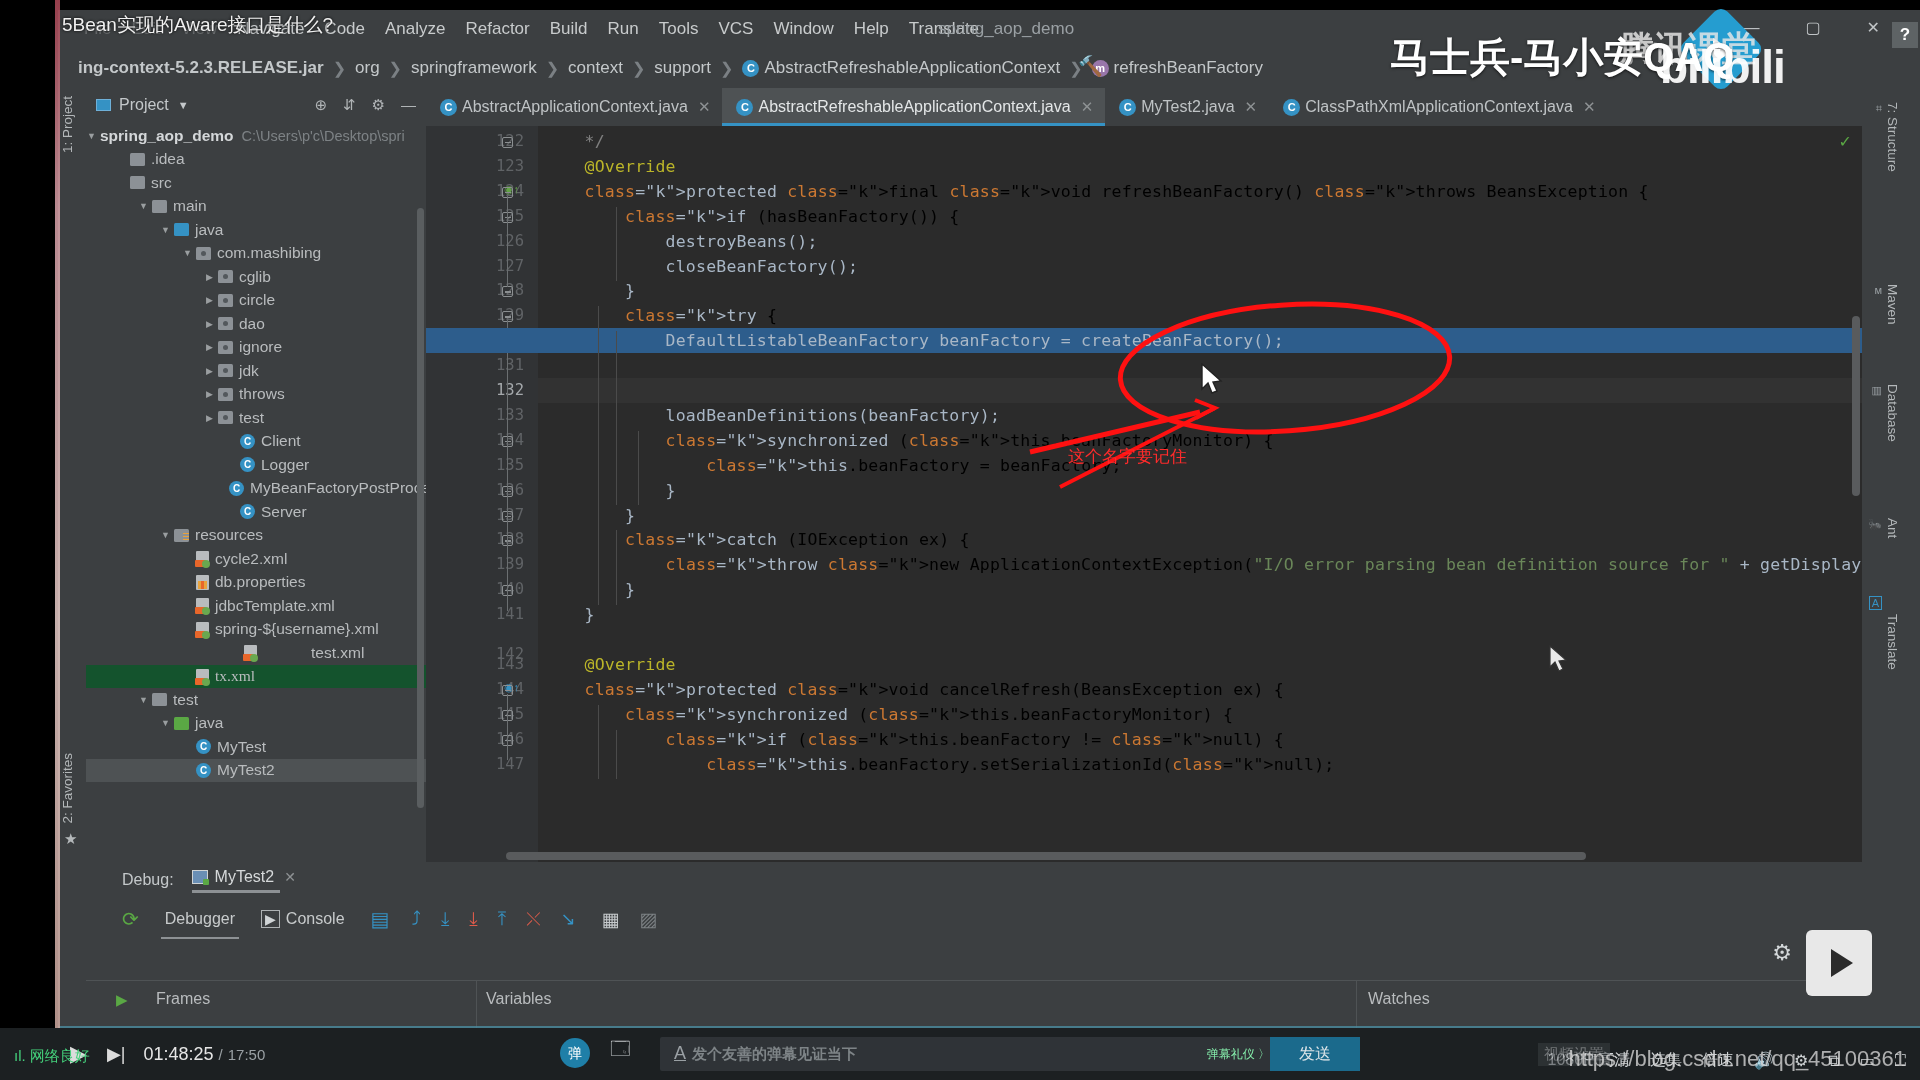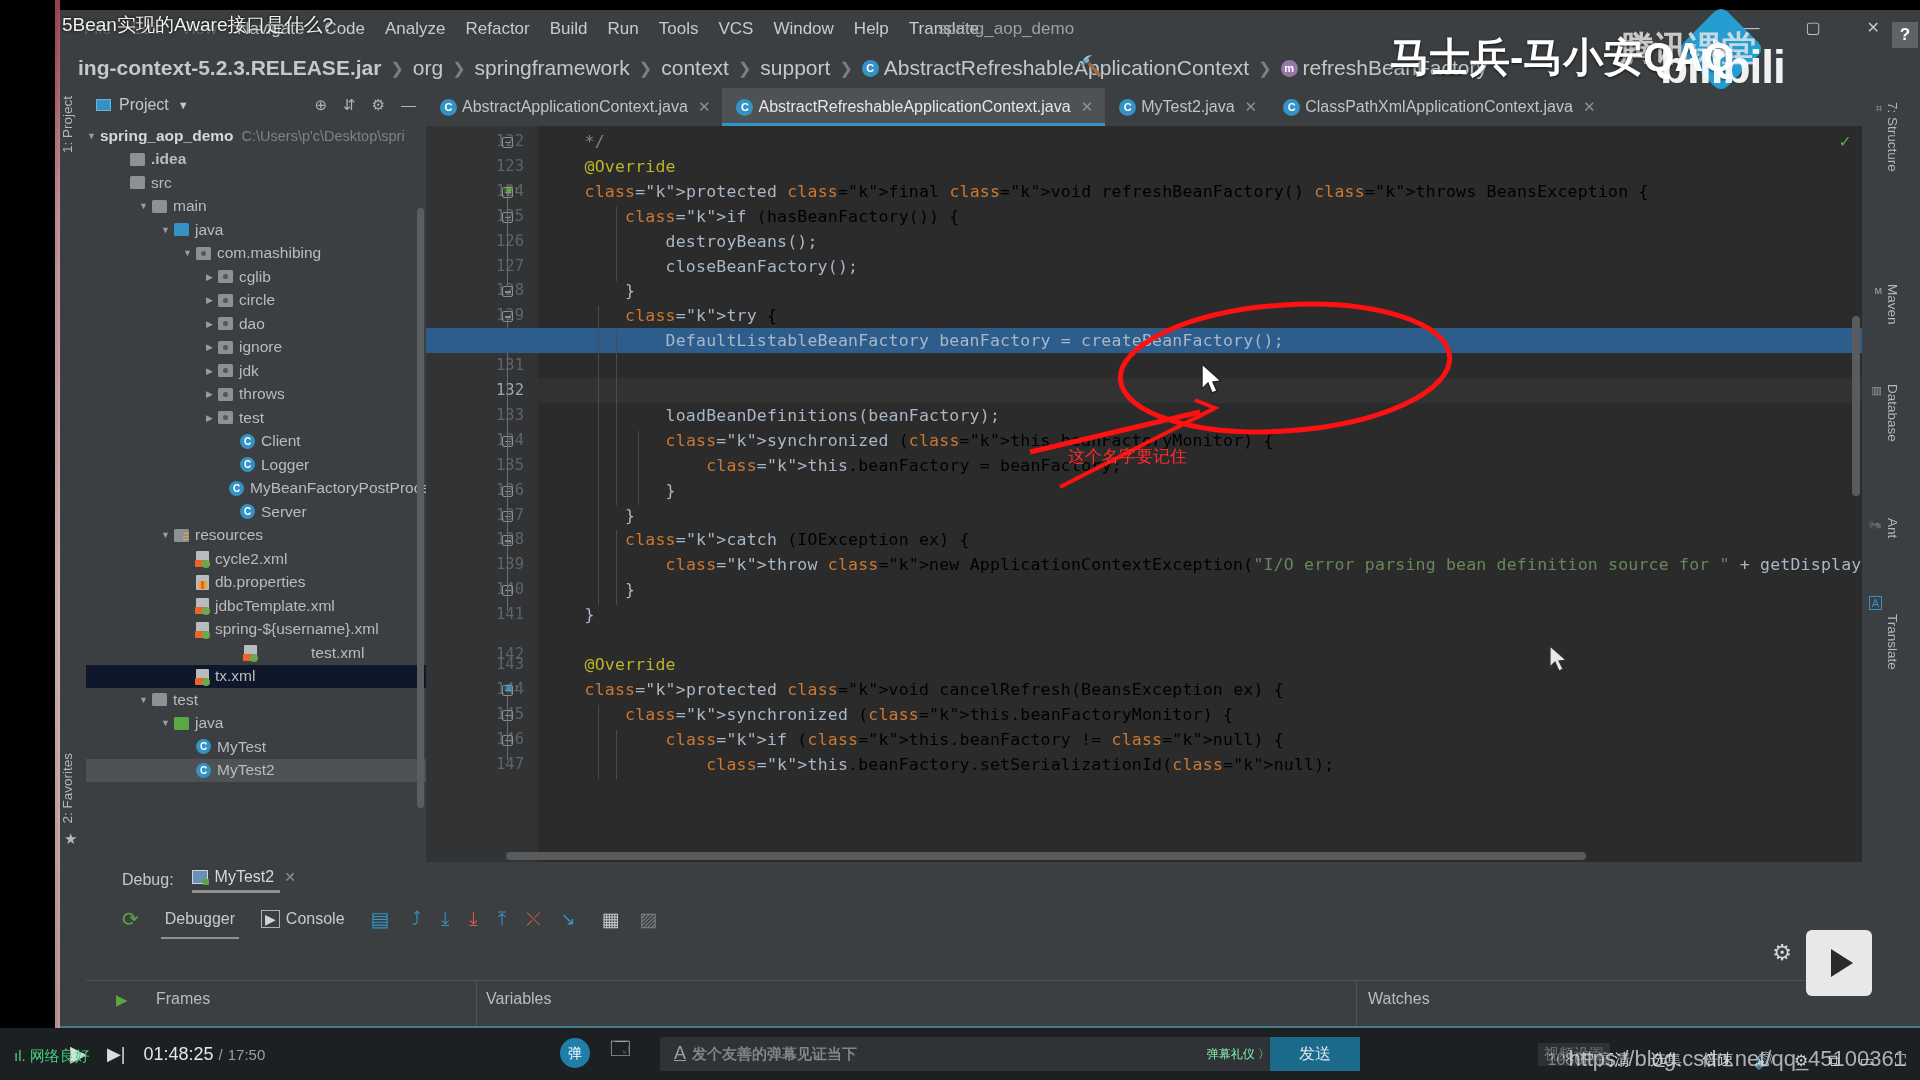--- a/index.html
+++ b/index.html
@@ -25,21 +25,21 @@
   .menubar .dim { opacity:.30; }
   .wintitle { position:absolute; left:880px; top:9px; color:#9aa0a4; font-size:17px; }
 
   
   .winbtns { position:absolute; right:40px; top:8px; display:flex; gap:46px; align-items:center; color:#c0c4c6;}
   .winbtns div { font-size:16px; }
 
   
   .crumbbar { position:absolute; left:0; top:38px; width:100%; height:40px;
       background:#3c3f41; display:flex; align-items:center; padding-left:20px; }
-  .crumb { color:#c4c8ca; font-size:21px; white-space:nowrap; }
+  .crumb { color:#c4c8ca; font-size:17px; white-space:nowrap; }
   .crumb.b { font-weight:bold; }
   .sep { color:#7b8084; font-size:16px; margin:0 9px; }
   .cicon { display:inline-block; width:17px; height:17px; border-radius:50%;
      background:#3592c4; color:#fff; font-size:11px; line-height:17px; text-align:center;
      vertical-align:-3px; margin-right:5px; font-weight:bold;}
   .cicon.m { background:#9876aa; }
   .hammer { position:absolute; left:1020px; top:44px; font-size:20px; color:#d9a441;}
 
   
   .leftstrip { position:absolute; left:0; top:78px; width:28px; bottom:0; background:#3c3f41; }
@@ -50,21 +50,21 @@
   .projpanel { position:absolute; left:28px; top:78px; width:340px; bottom:168px;
      background:#3c3f41; overflow:hidden; }
   .projhdr { height:34px; display:flex; align-items:center; padding-left:10px; }
   .projhdr .sq { width:15px; height:12px; background:#3592c4; border:1px solid #6fb0d8; margin-right:8px;}
   .projhdr .t { color:#c4c8ca; font-size:16px; }
   .projhdr .cv { color:#c4c8ca; font-size:11px; margin-left:9px; }
   .projhdr .acts { margin-left:auto; display:flex; gap:16px; padding-right:10px; color:#b0b4b6; font-size:15px; }
 
   .tree { padding-top:2px; font-size:15.5px; color:#b9bcbe; }
   .row { height:23.5px; display:flex; align-items:center; white-space:nowrap; }
-  .row.sel { background:#0f172a; }
+  .row.sel { background:#14532d;font-family:Liberation Serif, serif; }
   .row.sel2 { background:#4e5254; }
   .arw { width:11px; font-size:9px; color:#9a9ea0; margin-right:3px; text-align:center;}
   .ico { width:15px; height:13px; margin-right:6px; flex:none; border-radius:1.5px;}
   .f-grey { background:#8c9196; }
   .f-blue { background:#3592c4; }
   .f-green{ background:#5aa844; }
   .f-res  { background:#8c9196; position:relative;}
   .f-res:after{content:"";position:absolute;right:0;bottom:0;width:6px;height:9px;
      background:repeating-linear-gradient(#e8a33d 0 1.5px,transparent 1.5px 3px);}
   .f-pkg  { background:#8c9196; position:relative;}
@@ -270,21 +270,21 @@
           <span>⚙</span>
           <span>—</span>
         </span>
       </div>
       <div class="tree" id="tree">
           <div class="row">
             <span class="arw">▼</span>
             <span style="font-weight:bold;color:#d4d7d9">spring_aop_demo</span>
             <span class="path">C:\Users\p'c\Desktop\spri</span>
           </div>
-          <div class="row" style="padding-left: 30px; font-weight: bold;">
+          <div class="row" style="padding-left: 30px;">
             <span class="arw"></span>
             <span class="ico f-grey"></span>
             <span>.idea</span>
           </div>
           <div class="row" style="padding-left: 30px;">
             <span class="arw"></span>
             <span class="ico f-grey"></span>
             <span>src</span>
           </div>
           <div class="row" style="padding-left: 52px;">

